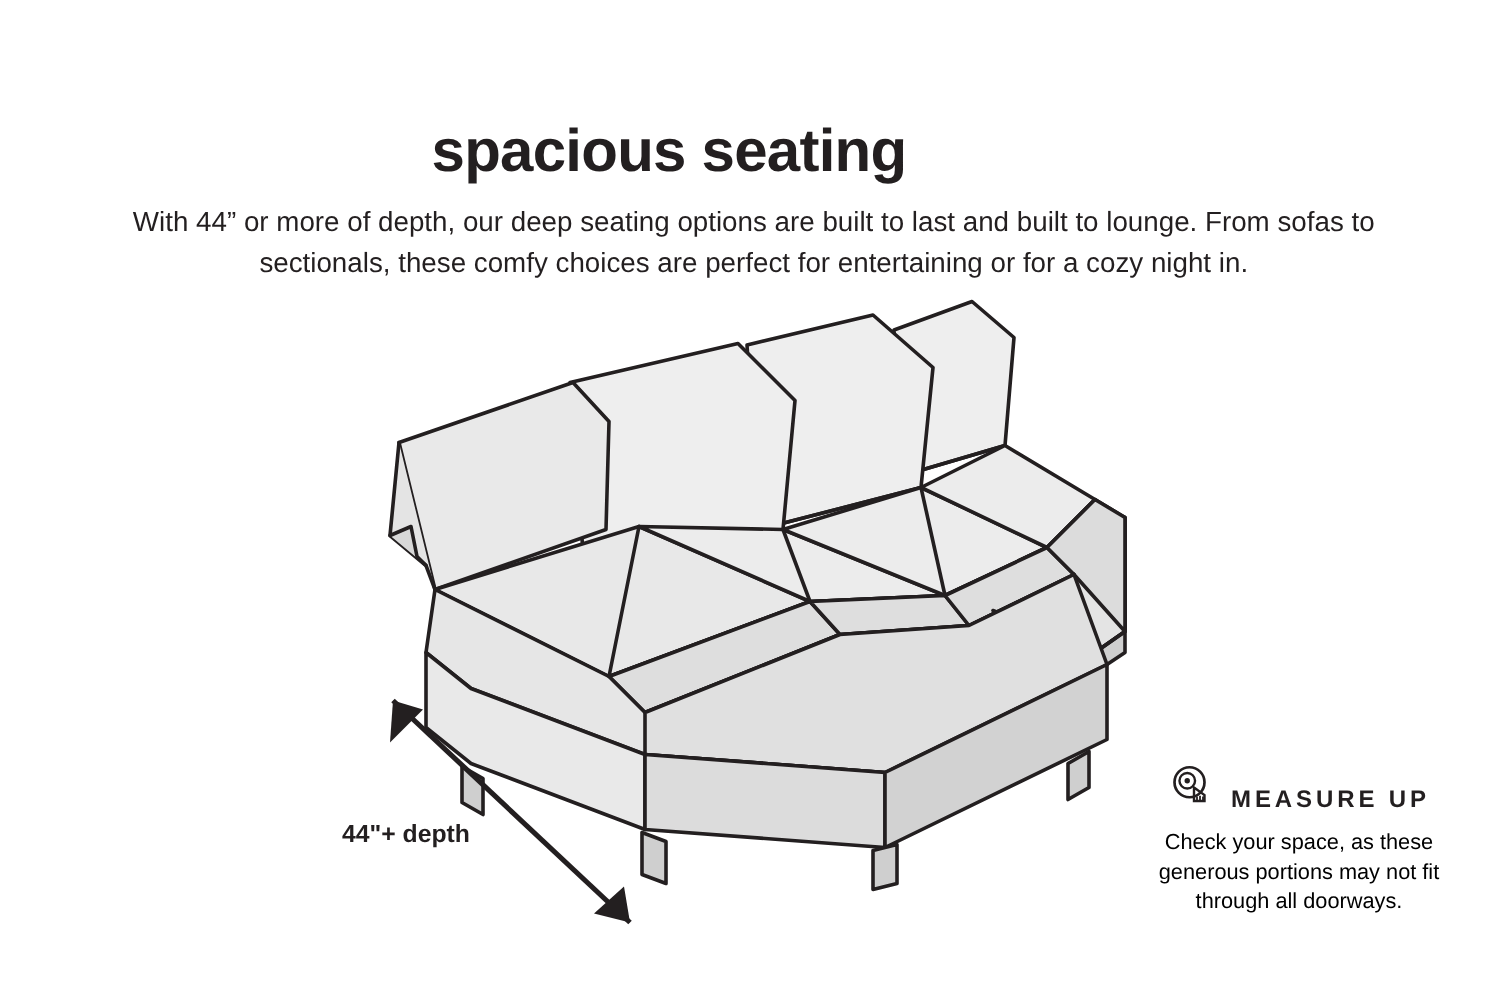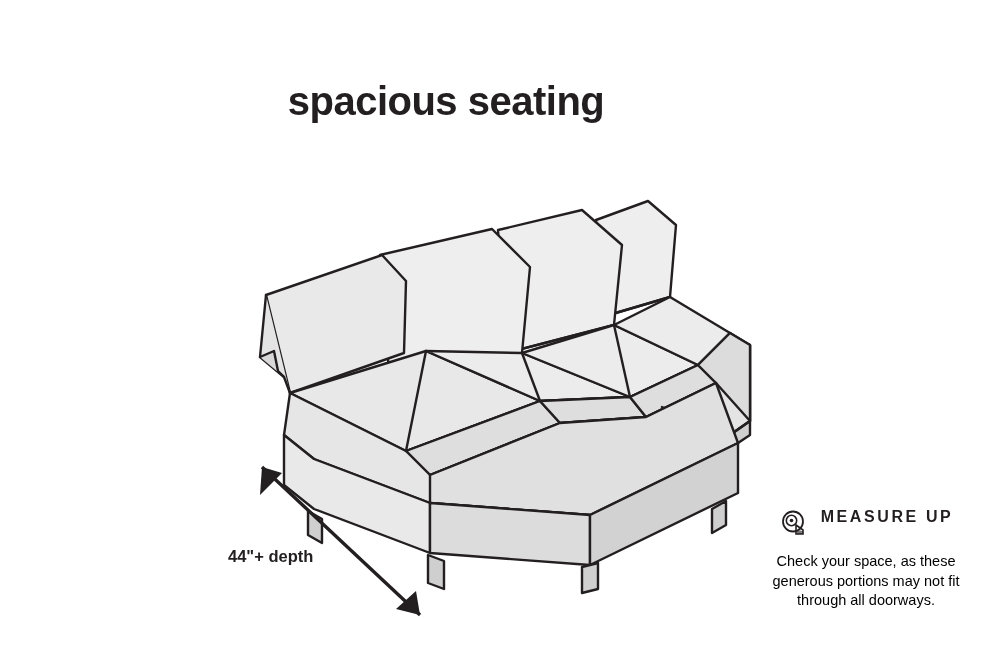--- a/index.html
+++ b/index.html
@@ -68,21 +68,21 @@
   
   .measure-block {
     position: absolute;
     left: 752px;
     top: 508px;
     width: 228px;
     text-align: center;
   }
   .measure-head {
     display: flex;
-    align-items: flex-start;
+    align-items: flex-end;
     justify-content: center;
     gap: 12px;
     margin-bottom: 10px;
   }
   .measure-title {
     font-size: 16px;
     font-weight: bold;
     letter-spacing: 2.6px;
     color: #231f20;
   }
@@ -92,20 +92,21 @@
     color: #000000;
   }
 </style>
 </head>
 <body>
 
 <div id="page">
 
   <h1 class="headline">spacious seating</h1>
 
+  <p class="subcopy">With 44” or more of depth, our deep seating options are built to last and built to lounge. From sofas to sectionals, these comfy choices are perfect for entertaining or for a cozy night in.</p>
 
   <div class="illustration">
     <svg viewBox="0 0 560 440" width="560" height="440" aria-hidden="true">
       <g fill="none" stroke="#231f20" stroke-width="2.4" stroke-linejoin="round" stroke-linecap="round">
 
         <path d="M432 125 L520 160 L520 236 L500 250 L432 222 Z" fill="#e4e4e4"></path>
         <path d="M520 236 L520 250 L508 258 L500 250 Z" fill="#cfcfcf"></path>
 
         <path d="M366 35 L418 16 L446 40 L440 112 L372 132 Z" fill="#eeeeee"></path>
         <path d="M372 132 L440 112"></path>

